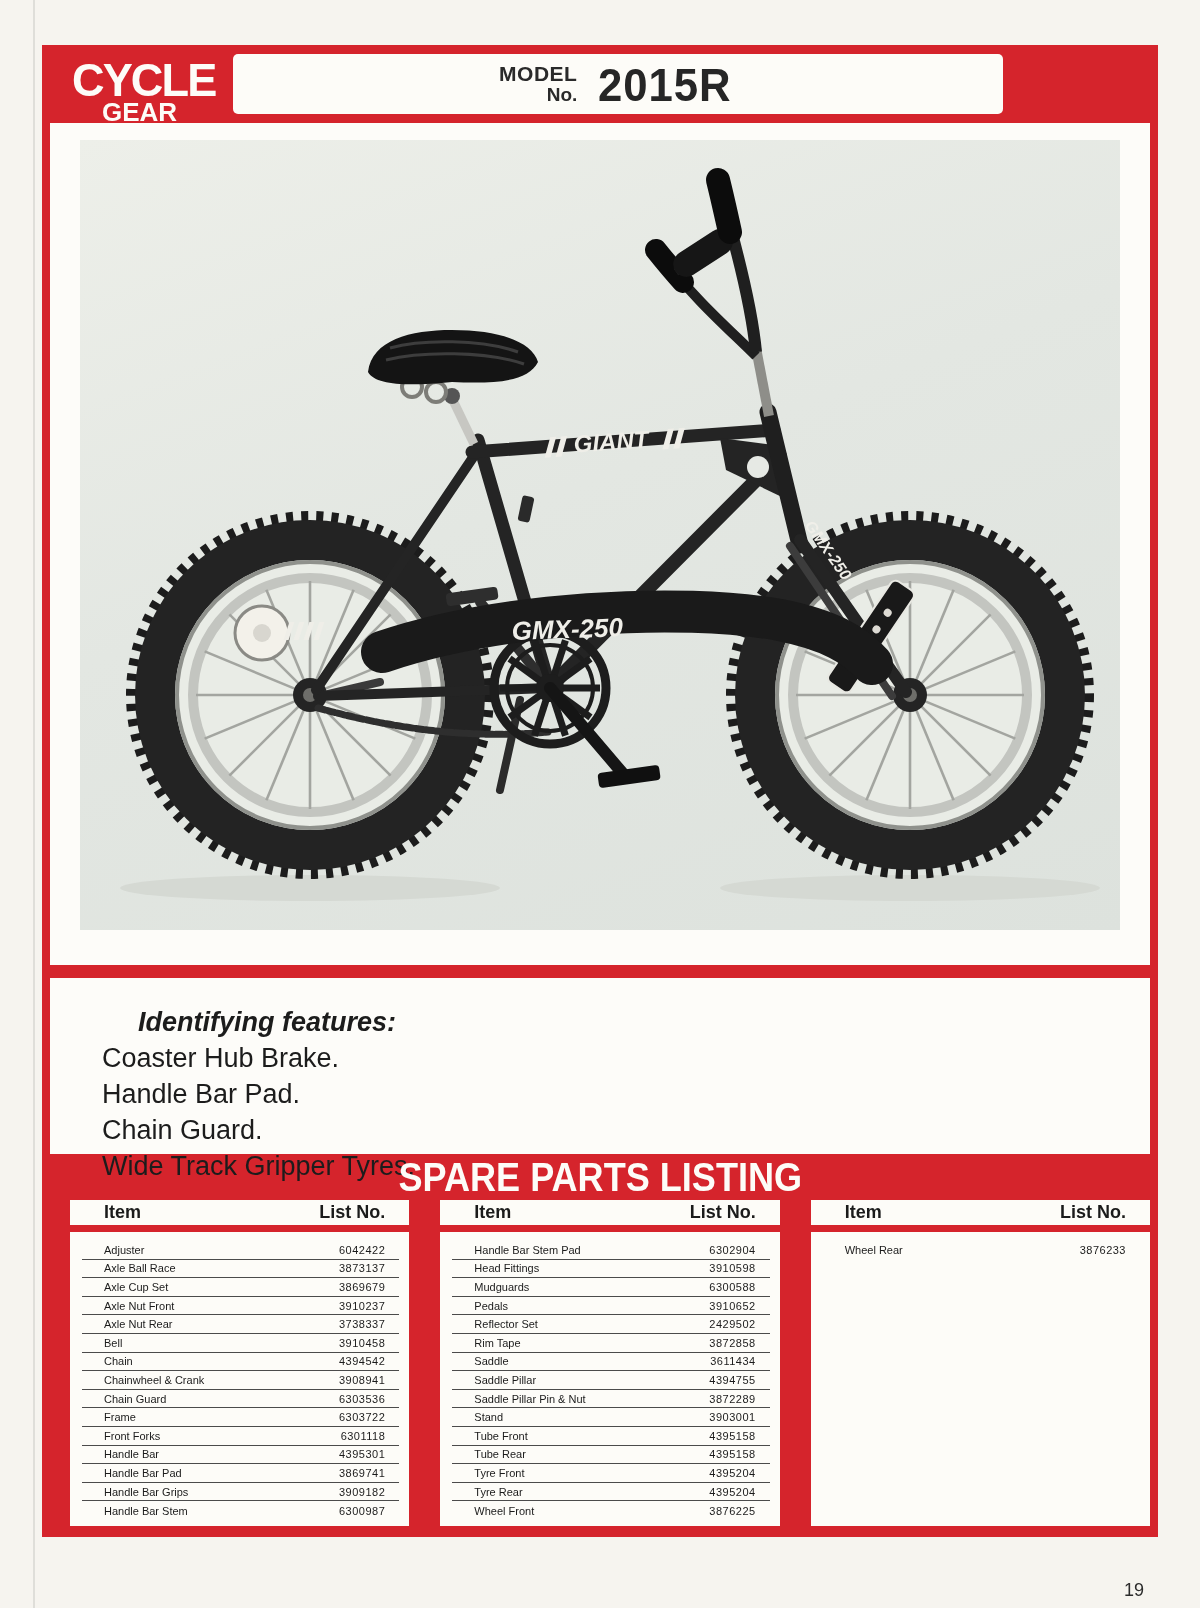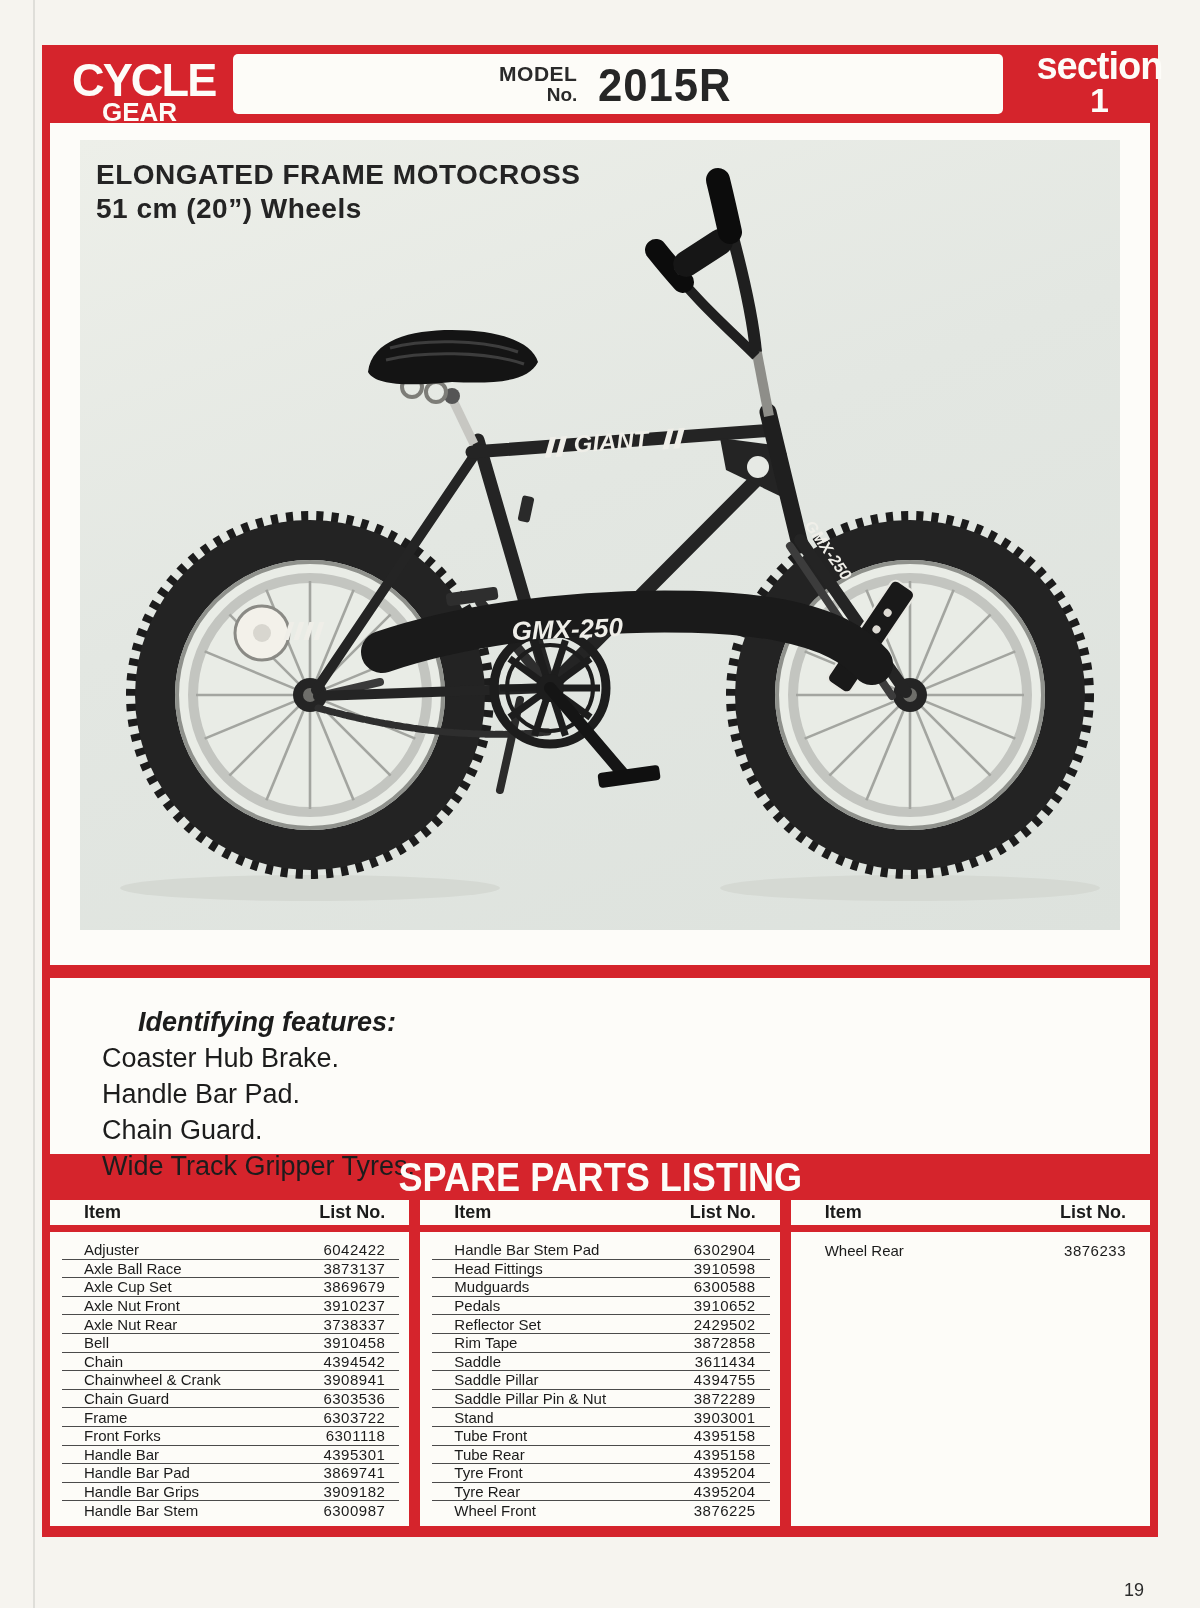--- a/index.html
+++ b/index.html
@@ -51,30 +51,30 @@
   .divider { height:13px; background:var(--red); }
 
   .features { height:176px; padding:26px 0 0 52px; font-size:27px; line-height:36px; color:#1c1c1c; }
   .feat-head { font-weight:bold; font-style:italic;margin-left:36px; }
 
   .banner { height:46px; background:var(--red); display:flex; align-items:center; justify-content:center; }
   .banner span { color:#fdfcf8; font-size:41px; font-weight:bold; letter-spacing:0px; transform:scaleX(.88); white-space:nowrap; }
 
   
   .tables { background:var(--red); display:flex; gap:11px; padding:0 0 11px 0; }
-  .pcol { flex:1; background:#fdfcf8; display:flex; flex-direction:column; min-height:307px; }
+  .pcol { flex:1; background:#fdfcf8; display:flex; flex-direction:column; min-height:307px;margin-left:20px; }
   .pcol-head {
     height:32px; display:flex; justify-content:space-between; align-items:center;
     padding:0 24px 0 34px; font-size:18px; font-weight:bold; color:#1b1b1b;
     border-bottom:7px solid var(--red);
   }
   .pcol-body { padding:9px 10px 6px 12px; }
   .prow {
     display:flex; justify-content:space-between; align-items:center;
-    height:18.6px; padding:0 14px 0 22px; font-size:15px; color:#1b1b1b;
+    height:18.6px; padding:0 14px 0 22px; font-size:11px; color:#1b1b1b;
     border-bottom:1.6px solid #4b4b4b;
   }
   .prow:last-child { border-bottom:none; }
   .pno { letter-spacing:.5px; }
 
   .page-num { position:absolute; left:1124px; top:1532px; font-size:18px; color:#2c2c2c;margin-top:48px; }
 </style>
 </head>
 <body>
 
@@ -87,34 +87,26 @@
       <div class="brand-top">CYCLE</div>
       <div class="brand-bottom">GEAR</div>
     </div>
     <div class="model-box">
       <div class="model-label">
         <div class="lab1">MODEL</div>
         <div class="lab2">No.</div>
       </div>
       <div class="model-number">2015R</div>
     </div>
-    <div class="section">
-      <div class="section-word">section</div>
-      <div class="section-num">1</div>
-    </div>
   </div>
 
   <div class="main-box">
 
     <div class="photo-wrap">
       <div class="photo">
-        <div class="photo-title">
-          <div>ELONGATED FRAME MOTOCROSS</div>
-          <div>51 cm (20”) Wheels</div>
-        </div>
         <svg viewBox="0 0 1040 790">
 
           <ellipse cx="230" cy="748" rx="190" ry="13" fill="#d5d9d3"></ellipse>
           <ellipse cx="830" cy="748" rx="190" ry="13" fill="#d5d9d3"></ellipse>
 
           <g transform="translate(230,555)">
             <circle r="177" fill="none" stroke="#1c1c1c" stroke-width="14" stroke-dasharray="7 8"></circle>
             <circle r="155" fill="none" stroke="#232323" stroke-width="40"></circle>
             <circle r="133" fill="#e9ece6" stroke="#8f918c" stroke-width="4"></circle>
             <circle r="117" fill="none" stroke="#c3c5c0" stroke-width="10"></circle>

